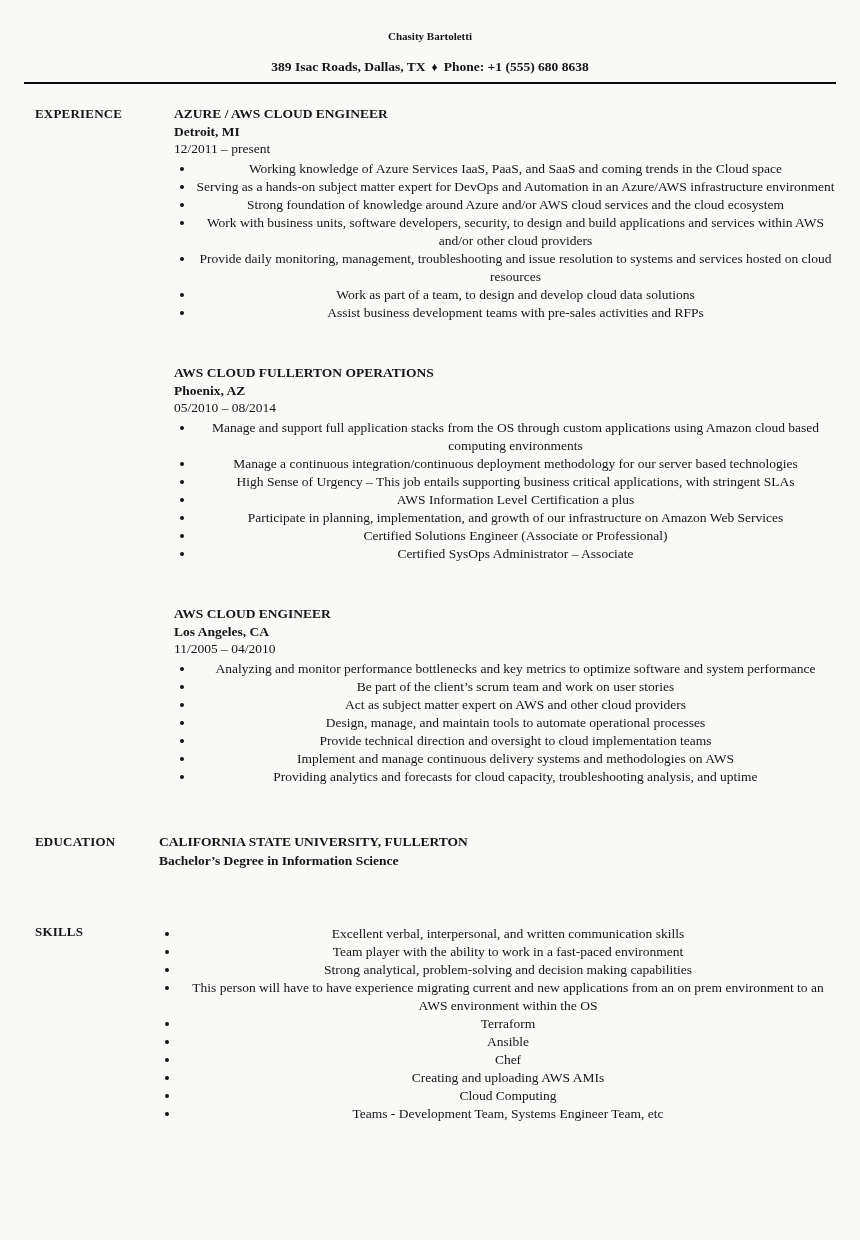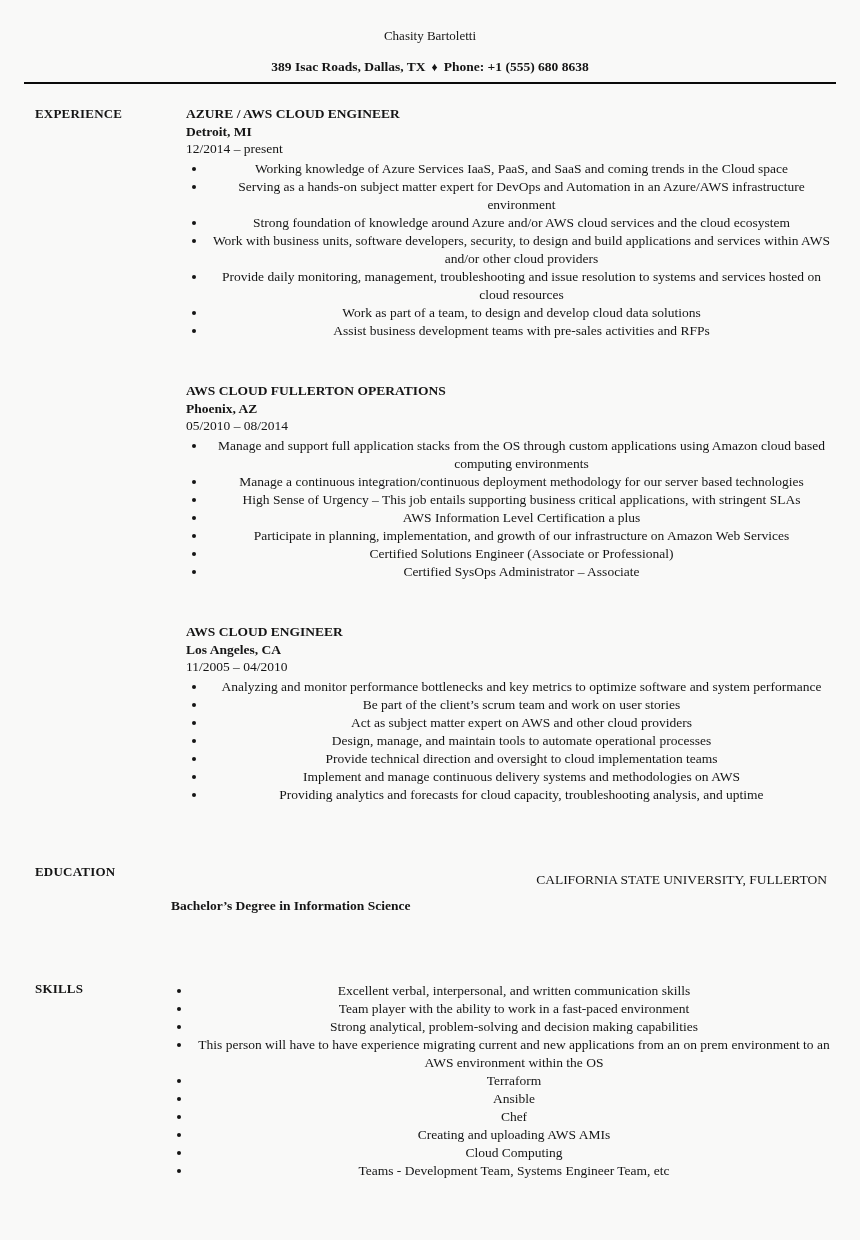--- a/index.html
+++ b/index.html
@@ -20,22 +20,22 @@
     width: 860px;
     height: 1240px;
     box-sizing: border-box;
   }
   header {
     padding-top: 26px;
     text-align: center;
   }
   .name {
     margin: 0;
-    font-size: 13px;
-    font-weight: normal;
+    font-size: 11px;
+    font-weight: bold;
     line-height: 20px;
   }
   .contact {
     margin: 12px 0 0 0;
     font-size: 13.5px;
     font-weight: bold;
   }
   .contact .sep {
     display: inline-block;
     margin: 0 6px;
@@ -43,21 +43,20 @@
   }
   hr.header-rule {
     border: none;
     border-top: 2px solid #0a0a0a;
     margin: 6px 24px 0 24px;
   }
   main.grid {
     display: grid;
     grid-template-columns: 124px 1fr;
     padding: 20px 25px 0 35px;
-    gap: 12px;
   }
   .sec-label {
     font-weight: bold;
     font-size: 13px;
     letter-spacing: 0.2px;
     padding-top: 1px;
   }
   .sec-content { min-width: 0; }
   .sec-content.experience { margin-bottom: 46px; margin-left: 15px; }
   .sec-content.education  { margin-bottom: 36px; }
@@ -82,24 +81,23 @@
     padding: 0 0 0 21px;
     list-style: disc outside;
   }
   ul.bullets li {
     margin: 0;
     padding-left: 1px;
     line-height: 18px;
     text-align: center;
   }
   .school {
-    margin: 8px;
-    font-weight: normal;
+    margin: 0;
+    font-weight: bold;
     line-height: 19px;
-    text-align: right;
   }
   .degree {
     margin: 1px 0 16px 0;
     font-weight: bold;
     line-height: 18px;
   }
 </style>
 </head>
 <body>
 
@@ -113,21 +111,21 @@
   <hr class="header-rule">
 
   <main class="grid">
 
     <div class="sec-label">EXPERIENCE</div>
     <div class="sec-content experience">
 
       <div class="job">
         <h2 class="job-title">AZURE / AWS CLOUD ENGINEER</h2>
         <p class="job-location">Detroit, MI</p>
-        <p class="job-dates">12/2014 – present</p>
+        <p class="job-dates">12/2011 – present</p>
         <ul class="bullets">
             <li>Working knowledge of Azure Services IaaS, PaaS, and SaaS and coming trends in the Cloud space</li>
             <li>Serving as a hands-on subject matter expert for DevOps and Automation in an Azure/AWS infrastructure environment</li>
             <li>Strong foundation of knowledge around Azure and/or AWS cloud services and the cloud ecosystem</li>
             <li>Work with business units, software developers, security, to design and build applications and services within AWS and/or other cloud providers</li>
             <li>Provide daily monitoring, management, troubleshooting and issue resolution to systems and services hosted on cloud resources</li>
             <li>Work as part of a team, to design and develop cloud data solutions</li>
             <li>Assist business development teams with pre-sales activities and RFPs</li>
           </ul>
       </div>

